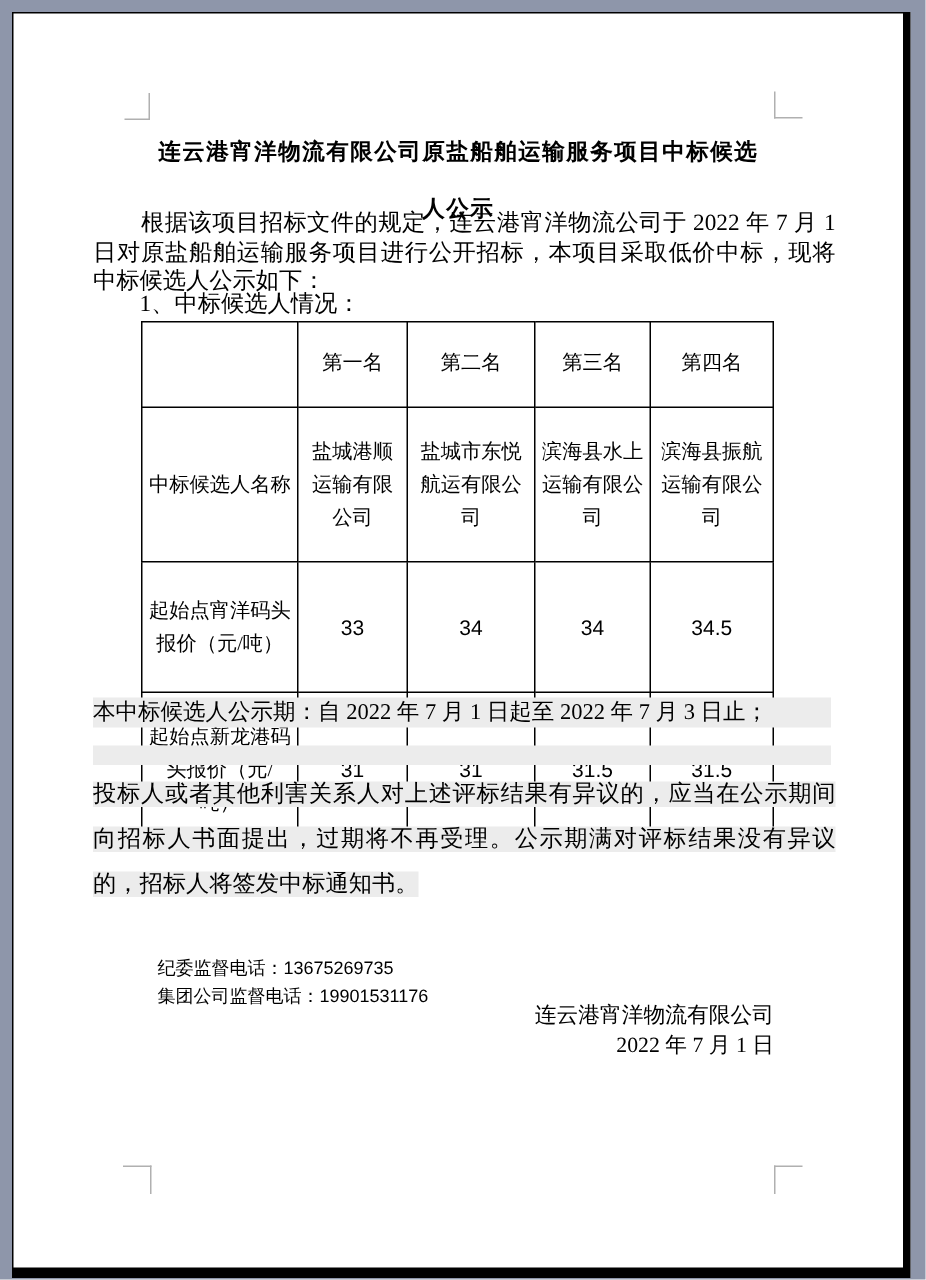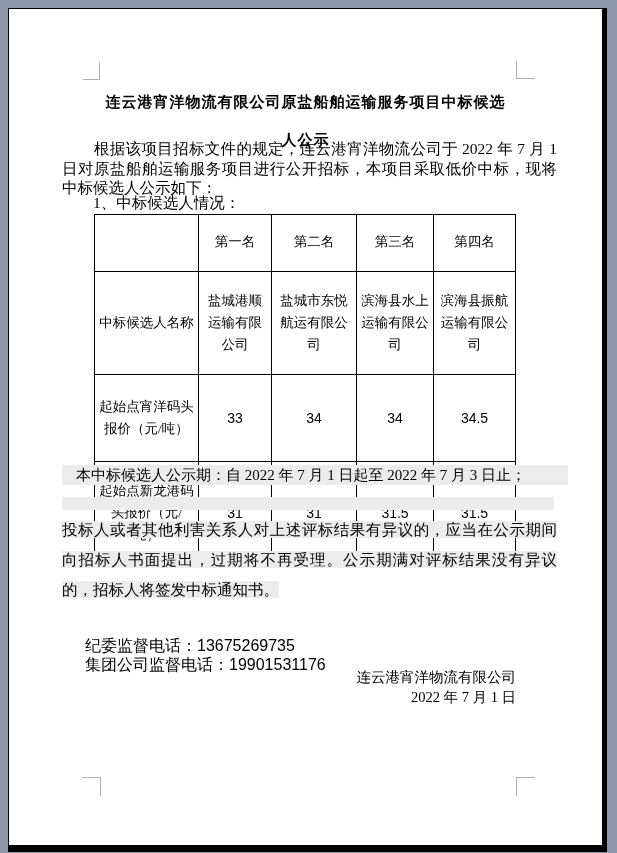--- a/index.html
+++ b/index.html
@@ -68,36 +68,35 @@
   tr.hdr td { height: 20px; line-height: 18px; vertical-align: top; }
   tr.row-names td { height: 66px; }
   tr.row-price td { height: 50px; }
   td.num { font-family: "Liberation Sans", sans-serif; font-size: 14px; }
 
   .hl-line {
     position: absolute; top: 456px; left: 53px; width: 492px; height: 20px;
     background: #ececec;
     font-size: 15px; line-height: 20px;
     white-space: nowrap;
-    padding-left: 14px;
   }
   .hl-empty {
     position: absolute; top: 488px; left: 53px; width: 492px; height: 13px;
     background: #ececec;
   }
   .objection {
     position: absolute; top: 506px; left: 53px; width: 495px;
     font-size: 15.5px; line-height: 30px;
     text-align: justify;
   }
   .objection .hl { background: #ececec; }
 
   .phones {
-    position: absolute; top: 627px; left: 76px;
-    font-size: 16px; line-height: 19px;
+    position: absolute; top: 627px; left: 96px;
+    font-size: 12px; line-height: 19px;
   }
   .phones .num { font-family: "Liberation Sans", sans-serif; }
   .signature {
     position: absolute; top: 658px; left: 0; width: 593px;
     box-sizing: border-box;
     padding-right: 86px;
     text-align: right;
     font-size: 14.5px; line-height: 20px;
   }
 </style>

